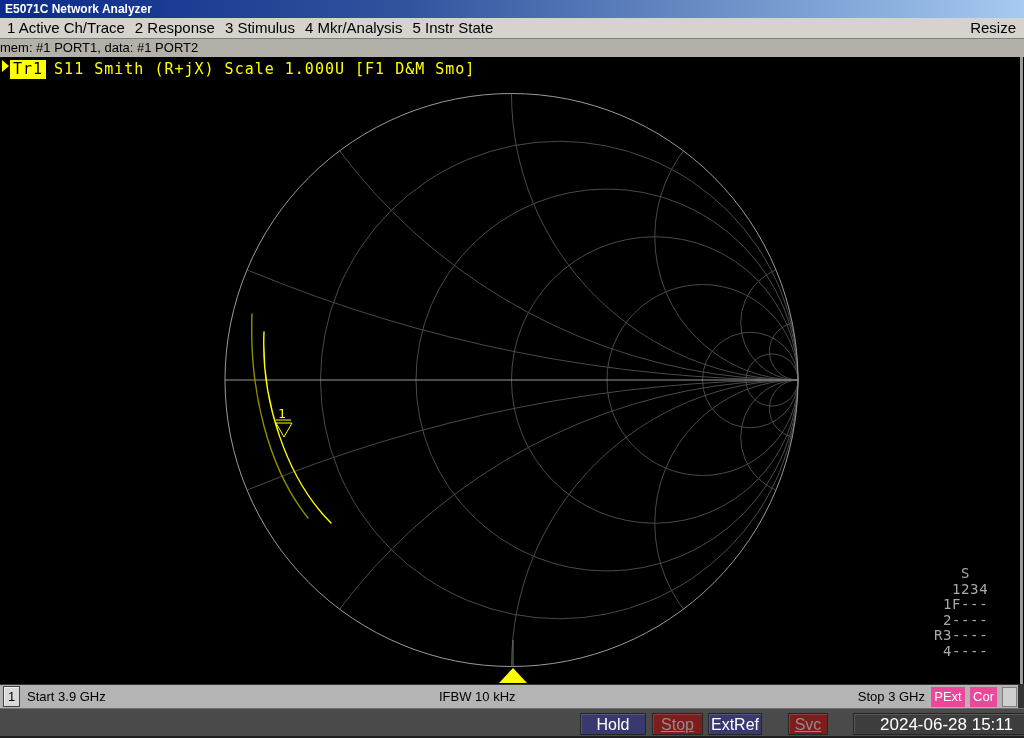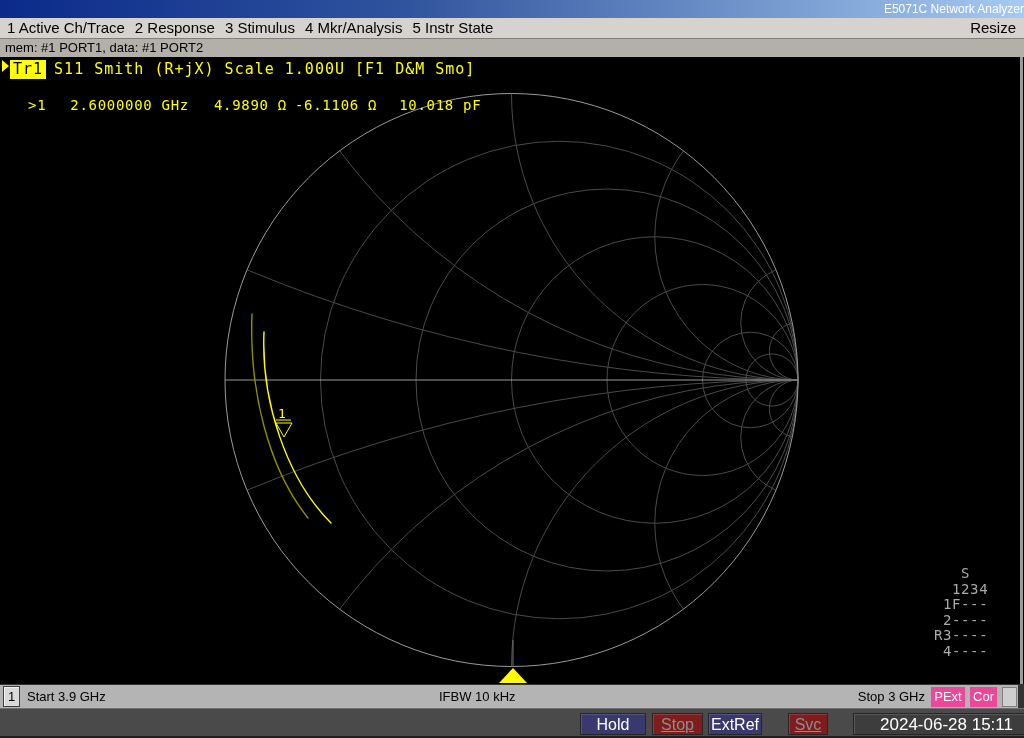--- a/index.html
+++ b/index.html
@@ -4,27 +4,27 @@
 <style>
   * { box-sizing: border-box; }
   html,body { margin:0; padding:0; background:#000; }
   body { width:1024px; height:738px; position:relative; overflow:hidden;
          font-family:"Liberation Sans", sans-serif; }
   .abs { position:absolute; }
 
   
   #title-bar { left:0; top:0; width:1024px; height:18px;
     background:linear-gradient(90deg,#0b2a8a 0%,#31549e 40%,#a6caf0 100%);
-    color:#fff; font-size:12px; font-weight:normal; line-height:18px; padding-left:5px;text-align:right; }
+    color:#fff; font-size:12px; font-weight:bold; line-height:18px; padding-left:5px; }
   #menu-bar { left:0; top:18px; width:1024px; height:20px; background:#d6d3ce;
     color:#000; font-size:15px; line-height:20px; display:flex; gap:10px; padding-left:7px; }
   #menu-bar .menu-item { white-space:pre; }
   #menu-resize { position:absolute; right:8px; top:0; }
   #mem-bar { left:0; top:38px; width:1024px; height:19px; background:#b3b0a9;
-    border-top:1px solid #7f7d76; color:#000; font-size:13px; line-height:18px; padding-left:5px; }
+    border-top:1px solid #7f7d76; color:#000; font-size:13px; line-height:18px; }
 
   
   #screen { left:0; top:57px; width:1024px; height:627px; background:#000; }
   #smith-svg { position:absolute; left:0; top:0; }
   #screen-right-edge { left:1020px; top:0; width:3px; height:627px; background:#9a9a9a; }
 
   .mono { font-family:"DejaVu Sans Mono", monospace; }
 
   #trace-status { left:2px; top:3px; height:19px; display:flex; 
     color:#ffff00; font-size:15px; letter-spacing:1px; }
@@ -135,21 +135,20 @@
       <line x1="513" y1="640" x2="513" y2="667" stroke="#777777" stroke-width="1"></line>
       <polygon points="499,683 527,683 513,668" fill="#ffff00"></polygon>
     </svg>
 
   <div class="abs mono" id="trace-status">
     <span id="trace-arrow"></span>
     <span id="trace-label">Tr1</span>
     <span id="trace-text">S11 Smith (R+jX) Scale 1.000U [F1 D&amp;M Smo]</span>
   </div>
 
-  <div class="abs mono" id="marker-readout"><span class="seg-mkr">&gt;1</span><span class="seg-freq">2.6000000 GHz</span><span class="seg-r">4.9890 Ω</span><span class="seg-x">-6.1106 Ω</span><span class="seg-c">10.018 pF</span></div>
 
   <div class="abs mono" id="port-status">
     <div>   S</div>
     <div>  1234</div>
     <div> 1F---</div>
     <div> 2----</div>
     <div>R3----</div>
     <div> 4----</div>
   </div>
 

